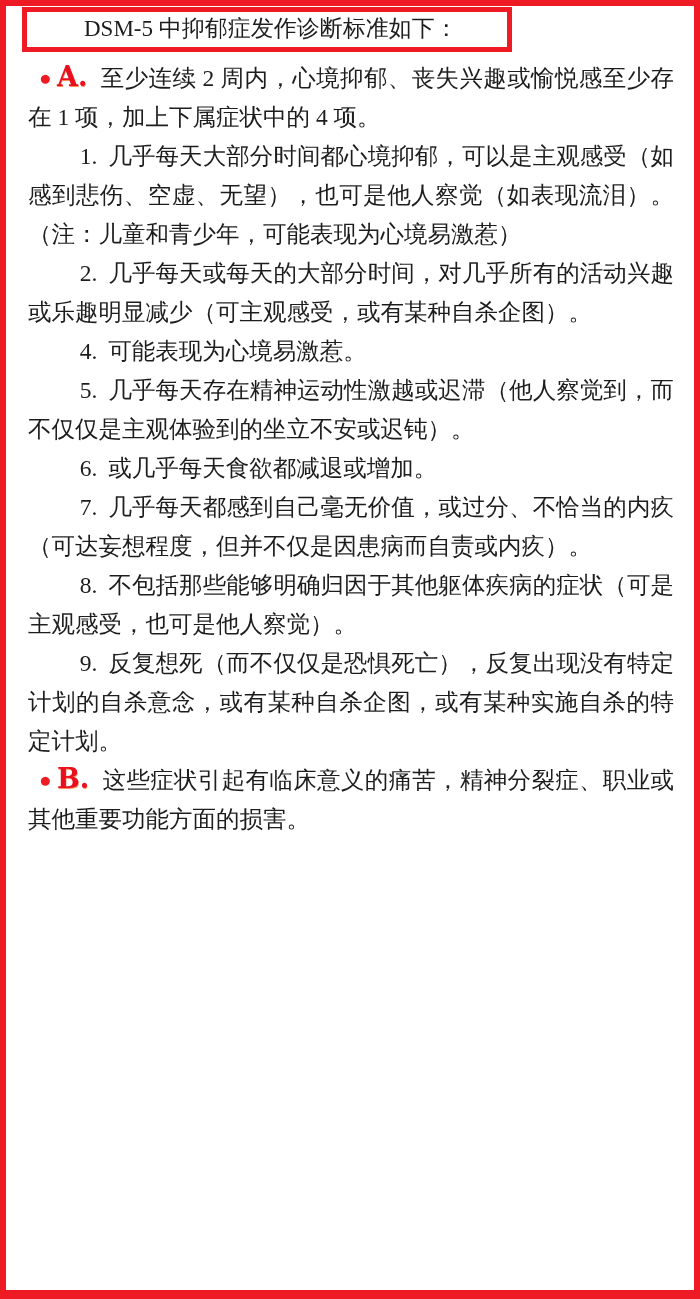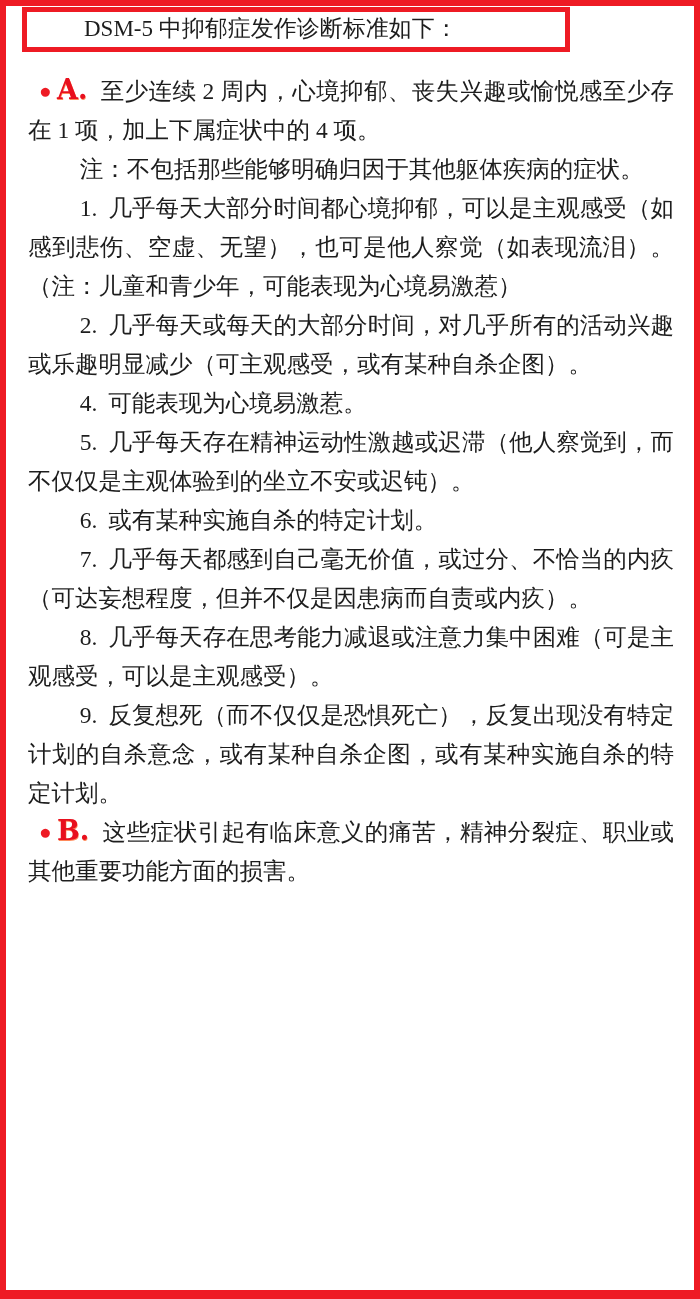--- a/index.html
+++ b/index.html
@@ -14,31 +14,31 @@
     width: 700px;
     height: 1299px;
     background: #ffffff;
     border: 6px solid #ee1b24;
     border-bottom-width: 9px;
     overflow: hidden;
   }
   .title-box {
     box-sizing: border-box;
     margin: 1px 0 0 16px;
-    width: 548px;
+    width: 490px;
     border: 5px solid #ee1b24;
     padding: 2px 6px 4px 57px;
     font-size: 23px;
     line-height: 29px;
     color: #1d1d1d;
     background: #ffffff;
     white-space: nowrap;
   }
   .content {
-    margin: 20px 20px 0 22px;
+    margin: 7px 20px 0 22px;
     color: #1d1d1d;
   }
   .content p {
     margin: 0;
     font-size: 23.5px;
     line-height: 39px;
     text-align: justify;
     color: #1d1d1d;
   }
   .indent { text-indent: 2.2em; }
@@ -70,49 +70,48 @@
   <div class="title-box">
     <span>DSM-5 中抑郁症发作诊断标准如下：</span>
   </div>
 
   <div class="content">
 
     <p class="lettered">
       <span class="dot">●</span><span class="letter">A.</span><span>至少连续 2 周内，心境抑郁、丧失兴趣或愉悦感至少存在 1 项，加上下属症状中的 4 项。</span>
     </p>
 
-    <p class="indent">注：不包括那些能够明确归因于其他躯体疾病的症状。</p>
 
     <p class="item">
       <span class="num">1.</span><span>几乎每天大部分时间都心境抑郁，可以是主观感受（如感到悲伤、空虚、无望），也可是他人察觉（如表现流泪）。（注：儿童和青少年，可能表现为心境易激惹）</span>
     </p>
 
     <p class="item">
       <span class="num">2.</span><span>几乎每天或每天的大部分时间，对几乎所有的活动兴趣或乐趣明显减少（可主观感受，或有某种自杀企图）。</span>
     </p>
 
 
     <p class="item">
       <span class="num">4.</span><span>可能表现为心境易激惹。</span>
     </p>
 
     <p class="item">
       <span class="num">5.</span><span>几乎每天存在精神运动性激越或迟滞（他人察觉到，而不仅仅是主观体验到的坐立不安或迟钝）。</span>
     </p>
 
     <p class="item">
-      <span class="num">6.</span><span>或有某种实施自杀的特定计划。</span>
+      <span class="num">6.</span><span>或几乎每天食欲都减退或增加。</span>
     </p>
 
     <p class="item">
       <span class="num">7.</span><span>几乎每天都感到自己毫无价值，或过分、不恰当的内疚（可达妄想程度，但并不仅是因患病而自责或内疚）。</span>
     </p>
 
     <p class="item">
-      <span class="num">8.</span><span>几乎每天存在思考能力减退或注意力集中困难（可是主观感受，可以是主观感受）。</span>
+      <span class="num">8.</span><span>不包括那些能够明确归因于其他躯体疾病的症状（可是主观感受，也可是他人察觉）。</span>
     </p>
 
     <p class="item">
       <span class="num">9.</span><span>反复想死（而不仅仅是恐惧死亡），反复出现没有特定计划的自杀意念，或有某种自杀企图，或有某种实施自杀的特定计划。</span>
     </p>
 
     <p class="lettered">
       <span class="dot">●</span><span class="letter">B.</span><span>这些症状引起有临床意义的痛苦，精神分裂症、职业或其他重要功能方面的损害。</span>
     </p>
 

